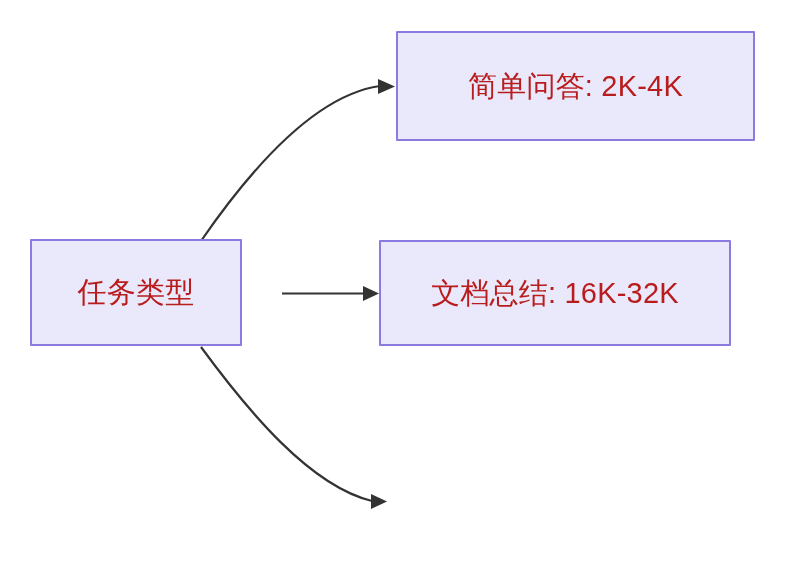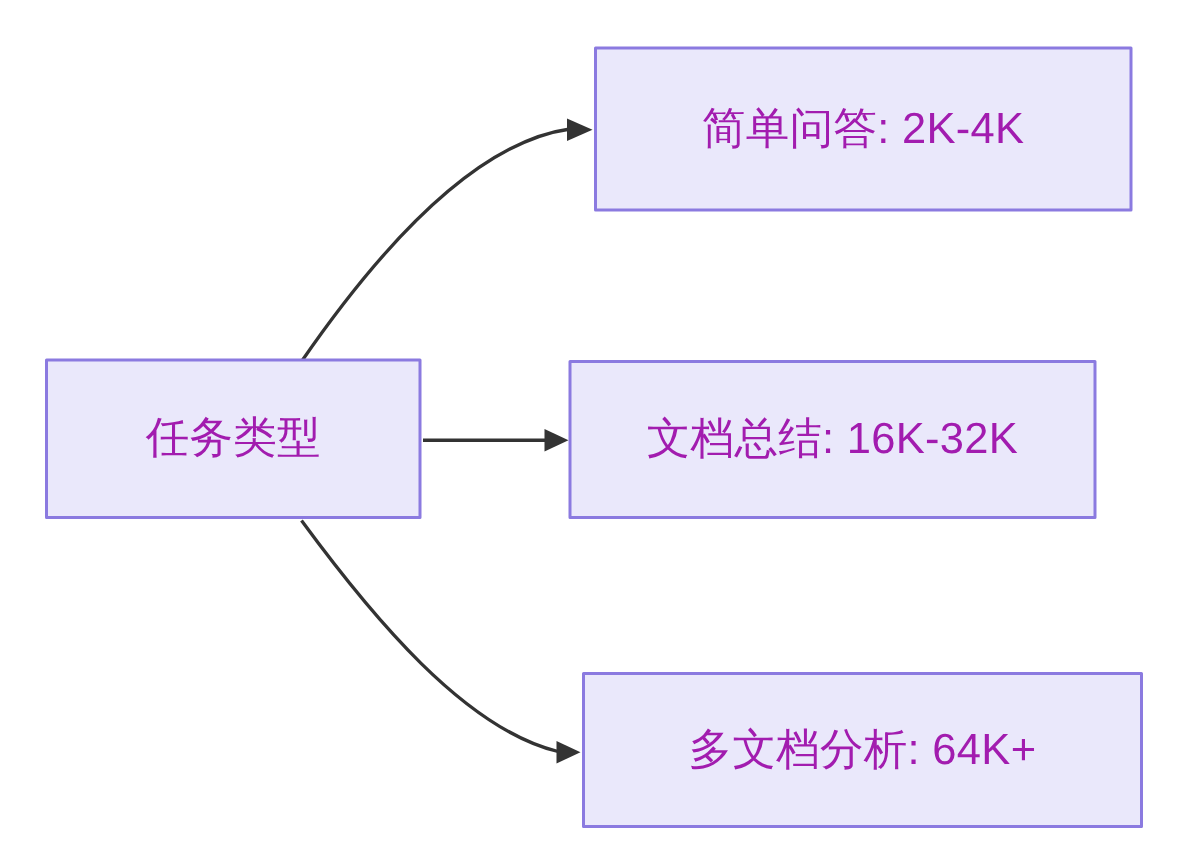--- a/index.html
+++ b/index.html
@@ -28,32 +28,32 @@
   }
   .node {
     position: absolute;
     box-sizing: border-box;
     background: #EAE8FB;
     border: 2px solid #8B7AE0;
     border-radius: 1px;
     display: flex;
     align-items: center;
     justify-content: center;
-    color: #a21caf;
+    color: #b91c1c;
     font-size: 29px;
     line-height: 1.2;
     letter-spacing: 0.2px;
     white-space: nowrap;
     z-index: 2;
   }
   .node-label {
     display: block;
   }
   
-  #node-source { left: 30px;  top: 239px; width: 251px; height: 107px; }
+  #node-source { left: 30px;  top: 239px; width: 212px; height: 107px; }
   #node-task-1 { left: 396px; top: 31px;  width: 359px; height: 110px; }
   #node-task-2 { left: 379px; top: 240px; width: 352px; height: 106px; }
   #node-task-3 { left: 388px; top: 448px; width: 374px; height: 104px; }
   .edge-path {
     fill: none;
     stroke: #333333;
     stroke-width: 2.2;
   }
   .arrow-head {
     fill: #333333;
@@ -88,17 +88,14 @@
   </div>
 
   <div class="node" id="node-task-1">
     <span class="node-label">简单问答: 2K-4K</span>
   </div>
 
   <div class="node" id="node-task-2">
     <span class="node-label">文档总结: 16K-32K</span>
   </div>
 
-  <div class="node" id="node-task-3">
-    <span class="node-label">多文档分析: 64K+</span>
-  </div>
 
 </div>
 
 </body></html>

